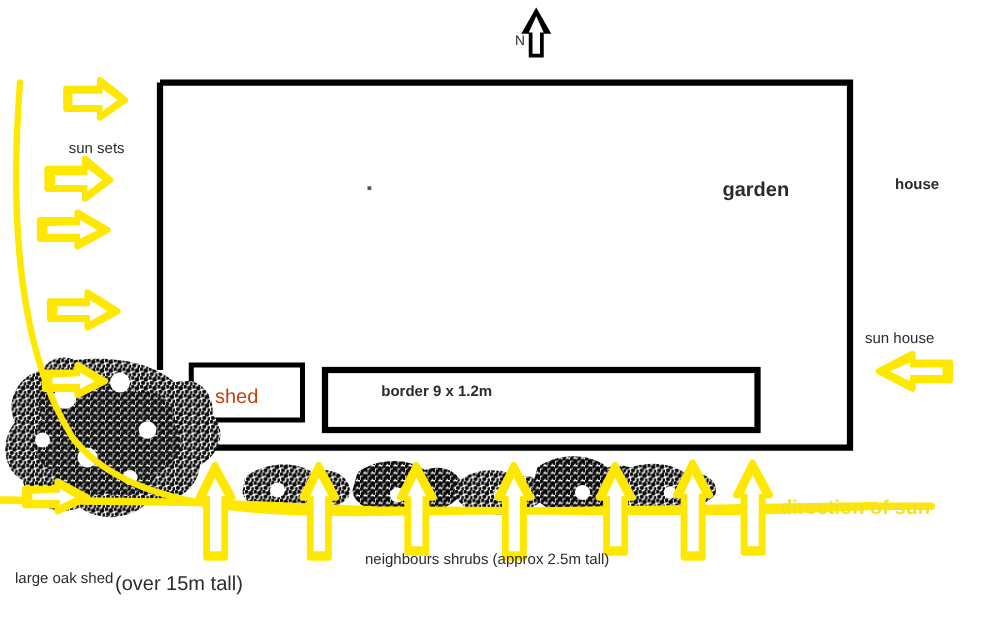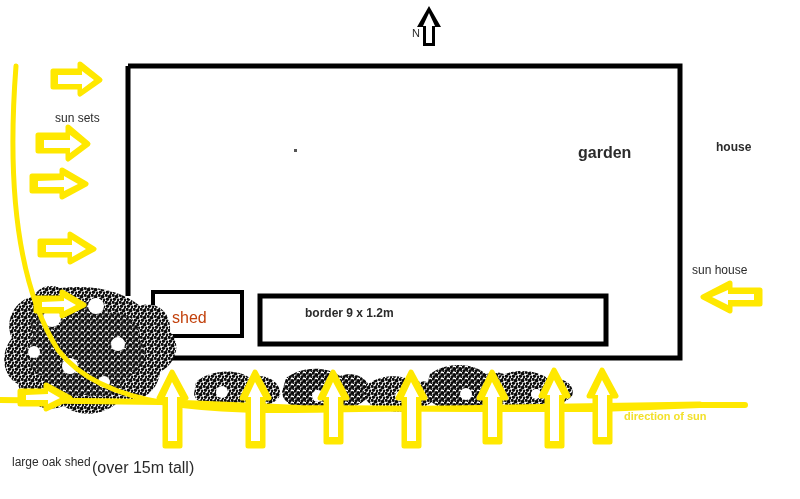--- a/index.html
+++ b/index.html
@@ -31,21 +31,21 @@
   .lbl-sun-sets   { left: 55px;  top: 111px; font-size: 12px; }
   .lbl-sun-rises  { left: 692px; top: 263px; font-size: 12px; }
   .lbl-garden     { left: 578px; top: 144px; font-size: 16px; font-weight: bold; }
   .lbl-house      { left: 716px; top: 140px; font-size: 12px; font-weight: bold; }
   .lbl-shed       { left: 172px; top: 309px; font-size: 16px; color: #c2410c; }
   .lbl-border     { left: 305px; top: 306px; font-size: 12px; font-weight: bold; }
   .lbl-north      { left: 412px; top: 27px;  font-size: 11px; }
   .lbl-shrubs     { left: 292px; top: 440px; font-size: 12px; }
   .lbl-oak        { left: 12px;  top: 455px; font-size: 12px; }
   .lbl-oak-h      { left: 92px;  top: 459px; font-size: 16px; }
-  .lbl-dir-sun    { left: 624px; top: 398px; font-size: 11px; font-weight: bold; color: #f2e02a; margin-top: 12px; }
+  .lbl-dir-sun    { left: 624px; top: 398px; font-size: 16px; font-weight: bold; color: #f2e02a; }
 </style>
 </head>
 <body>
 
 <div id="canvas">
 
   <svg id="svg-layer" viewBox="0 0 800 499" xmlns="http://www.w3.org/2000/svg">
     <defs>
 
       <pattern id="foliage" width="7" height="7" patternUnits="userSpaceOnUse">
@@ -188,20 +188,21 @@
   <div class="lbl lbl-sun-rises">sun house</div>
 
   <div class="lbl lbl-garden">garden</div>
 
   <div class="lbl lbl-house">house</div>
 
   <div class="lbl lbl-shed">shed</div>
 
   <div class="lbl lbl-border">border 9 x 1.2m</div>
 
+  <div class="lbl lbl-shrubs">neighbours shrubs (approx 2.5m tall)</div>
 
   <div class="lbl lbl-oak">large oak shed</div>
 
   <div class="lbl lbl-oak-h">(over 15m tall)</div>
 
   <div class="lbl lbl-dir-sun">direction of sun</div>
 
 </div>
 
 </body></html>

